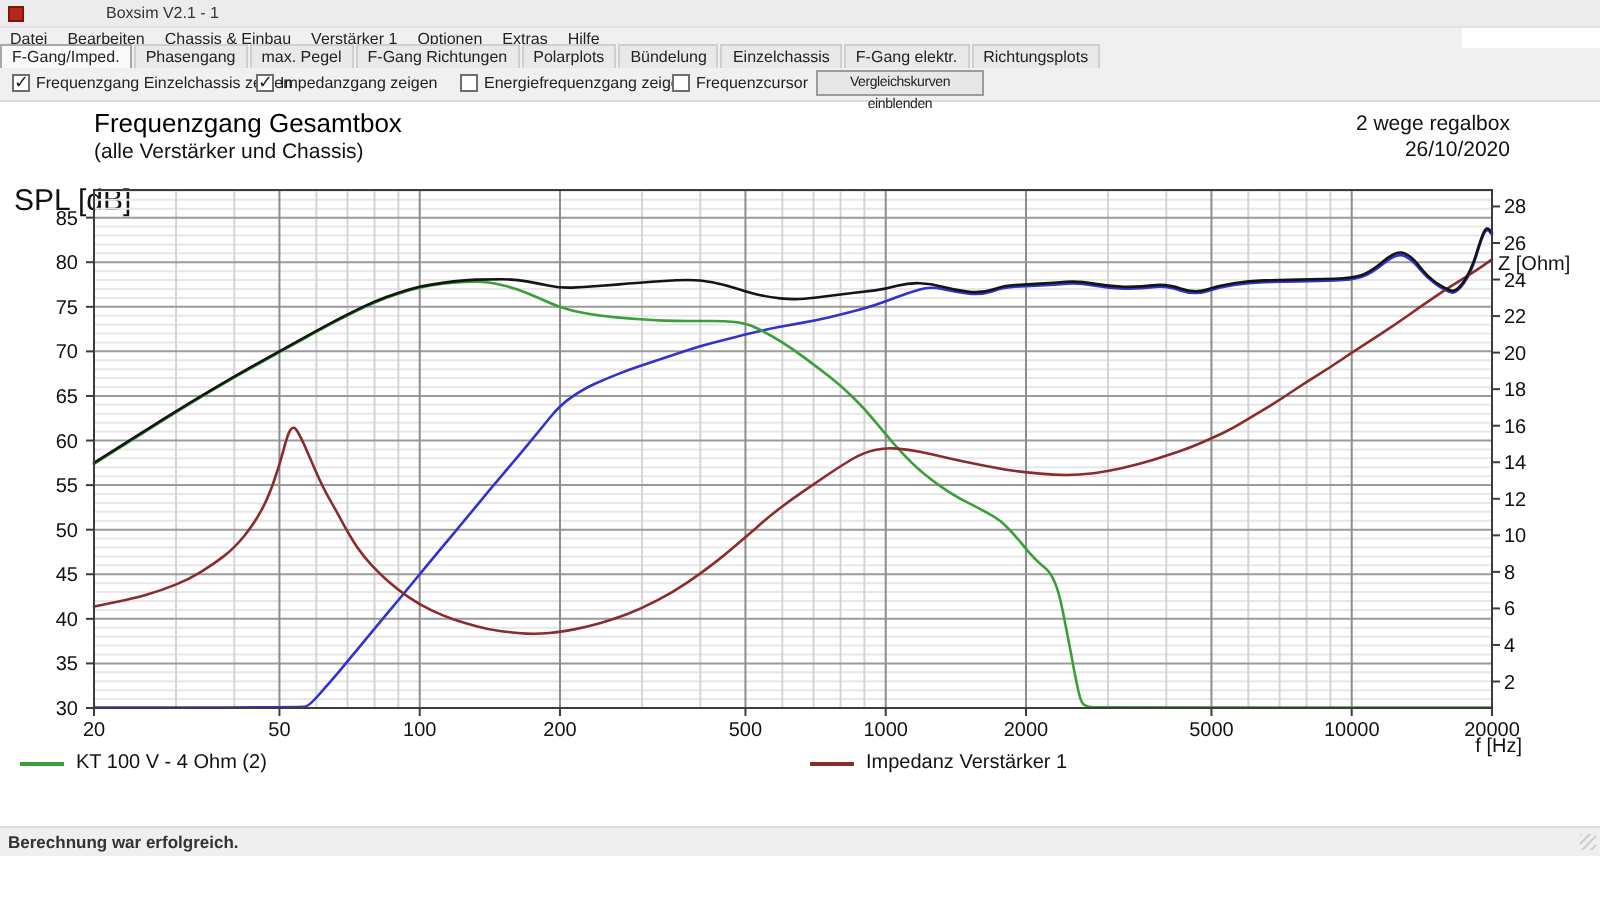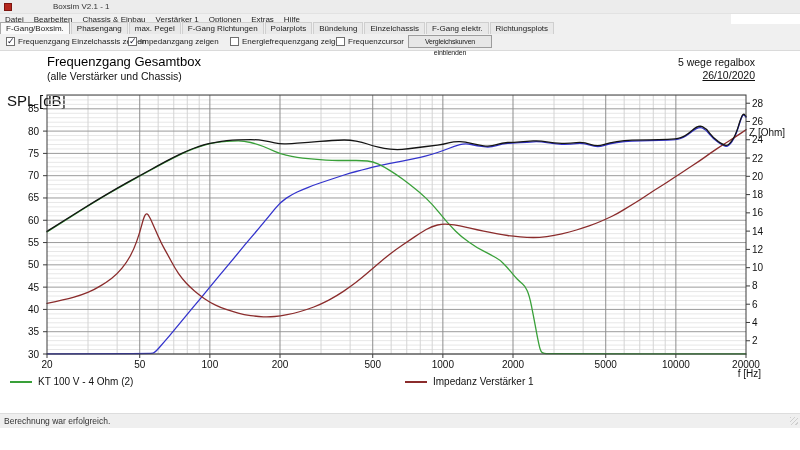--- a/index.html
+++ b/index.html
@@ -27,36 +27,36 @@
            position:relative;margin-right:3px;}
   .cb.checked .box::after{content:"\2713";position:absolute;left:0px;top:-2px;font-size:9px;color:#1c1c2e;}
   .cb .cb-label{font-size:8px;color:#222;}
   .tool-button{position:absolute;left:408px;top:1px;width:84px;height:13px;background:#e7e7e7;
                border:1px solid #9c9c9c;font-size:7px;letter-spacing:-0.2px;color:#222;
                text-align:center;line-height:11px;box-sizing:border-box;}
   
   .chart-title{position:absolute;left:47px;top:54px;font-size:13px;font-weight:normal;color:#000;}
   .chart-subtitle{position:absolute;left:47px;top:70px;font-size:10.5px;color:#111;}
   .project-name{position:absolute;right:45px;top:56px;font-size:10.5px;color:#111;text-align:right;}
-  .project-date{position:absolute;right:45px;top:69px;font-size:10.5px;color:#111;text-align:left;text-decoration:underline;}
+  .project-date{position:absolute;right:45px;top:69px;font-size:10.5px;color:#111;text-align:left;}
   .axis-label-left{position:absolute;left:7px;top:92px;font-size:15px;color:#111;}
   .axis-label-right{position:absolute;left:749px;top:85px;font-size:10px;color:#111;margin-top:42px;}
   .axis-label-freq{position:absolute;right:39px;top:368px;font-size:10px;color:#111;}
   #chart-svg{position:absolute;left:0;top:0;}
   #chart-svg text{font-family:"Liberation Sans","DejaVu Sans",sans-serif;fill:#111;}
   
   .legend-col{position:absolute;top:375px;}
   .legend-col.c1{left:10px;}
   .legend-col.c2{left:405px;}
   .legend-row{display:flex;align-items:center;height:13px;}
   .legend-swatch{width:22px;height:2px;margin-right:6px;background:#000;}
   .legend-label{font-size:10px;color:#111;white-space:nowrap;}
   
   .statusbar{position:absolute;left:0;top:413px;width:800px;height:14px;background:#efefef;
-             border-top:1px solid #dddddd;}
+             border-top:1px solid #dddddd;font-weight:bold;}
   .status-text{position:absolute;left:4px;top:0;font-size:8.5px;line-height:14px;color:#333;}
   .grip{position:absolute;right:2px;top:3px;width:8px;height:8px;
         background:repeating-linear-gradient(135deg,#cfcfcf 0 1px,transparent 1px 3px);}
 </style>
 </head>
 <body>
 
 <div class="page">
 
   <div class="titlebar">
@@ -68,21 +68,21 @@
     <span class="menu-item">Datei</span>
     <span class="menu-item">Bearbeiten</span>
     <span class="menu-item">Chassis &amp; Einbau</span>
     <span class="menu-item">Verstärker 1</span>
     <span class="menu-item">Optionen</span>
     <span class="menu-item">Extras</span>
     <span class="menu-item">Hilfe</span>
   </div>
 
   <div class="tabbar">
-    <span class="tab active">F-Gang/Boxsim.</span>
+    <span class="tab active">F-Gang/Imped.</span>
     <span class="tab">Phasengang</span>
     <span class="tab">max. Pegel</span>
     <span class="tab">F-Gang Richtungen</span>
     <span class="tab">Polarplots</span>
     <span class="tab">Bündelung</span>
     <span class="tab">Einzelchassis</span>
     <span class="tab">F-Gang elektr.</span>
     <span class="tab">Richtungsplots</span>
   </div>
 
@@ -101,21 +101,21 @@
     </div>
     <div class="cb" style="left:336px">
       <span class="box"></span>
       <span class="cb-label">Frequenzcursor</span>
     </div>
     <div class="tool-button">Vergleichskurven einblenden</div>
   </div>
 
   <div class="chart-title">Frequenzgang Gesamtbox</div>
   <div class="chart-subtitle">(alle Verstärker und Chassis)</div>
-  <div class="project-name">5 wege regalbox</div>
+  <div class="project-name">2 wege regalbox</div>
   <div class="project-date">26/10/2020</div>
   <div class="axis-label-left">SPL [dB]</div>
   <div class="axis-label-right">Z [Ohm]</div>
   <div class="axis-label-freq">f [Hz]</div>
 
   <svg id="chart-svg" width="800" height="450">
       <line x1="47" y1="349.5421686746988" x2="746" y2="349.5421686746988" stroke="#e7e7e7" stroke-width="1"></line>
       <line x1="47" y1="345.0843373493976" x2="746" y2="345.0843373493976" stroke="#e7e7e7" stroke-width="1"></line>
       <line x1="47" y1="340.6265060240964" x2="746" y2="340.6265060240964" stroke="#e7e7e7" stroke-width="1"></line>
       <line x1="47" y1="336.1686746987952" x2="746" y2="336.1686746987952" stroke="#e7e7e7" stroke-width="1"></line>

